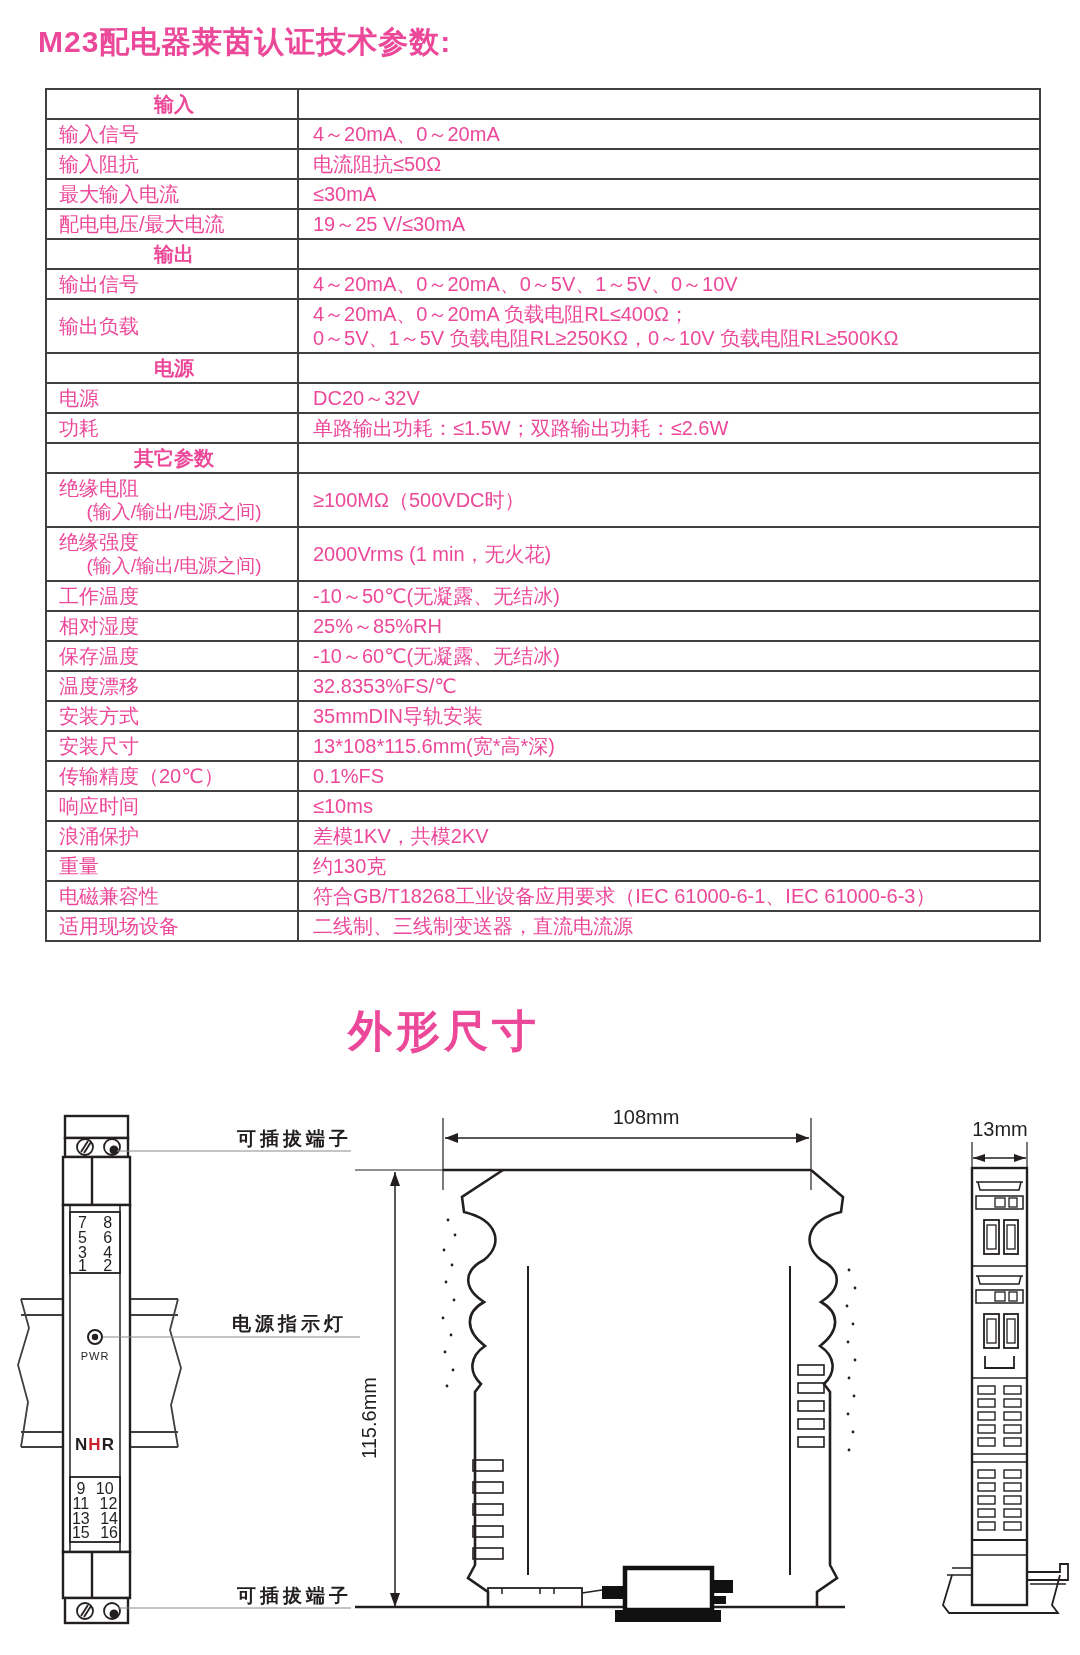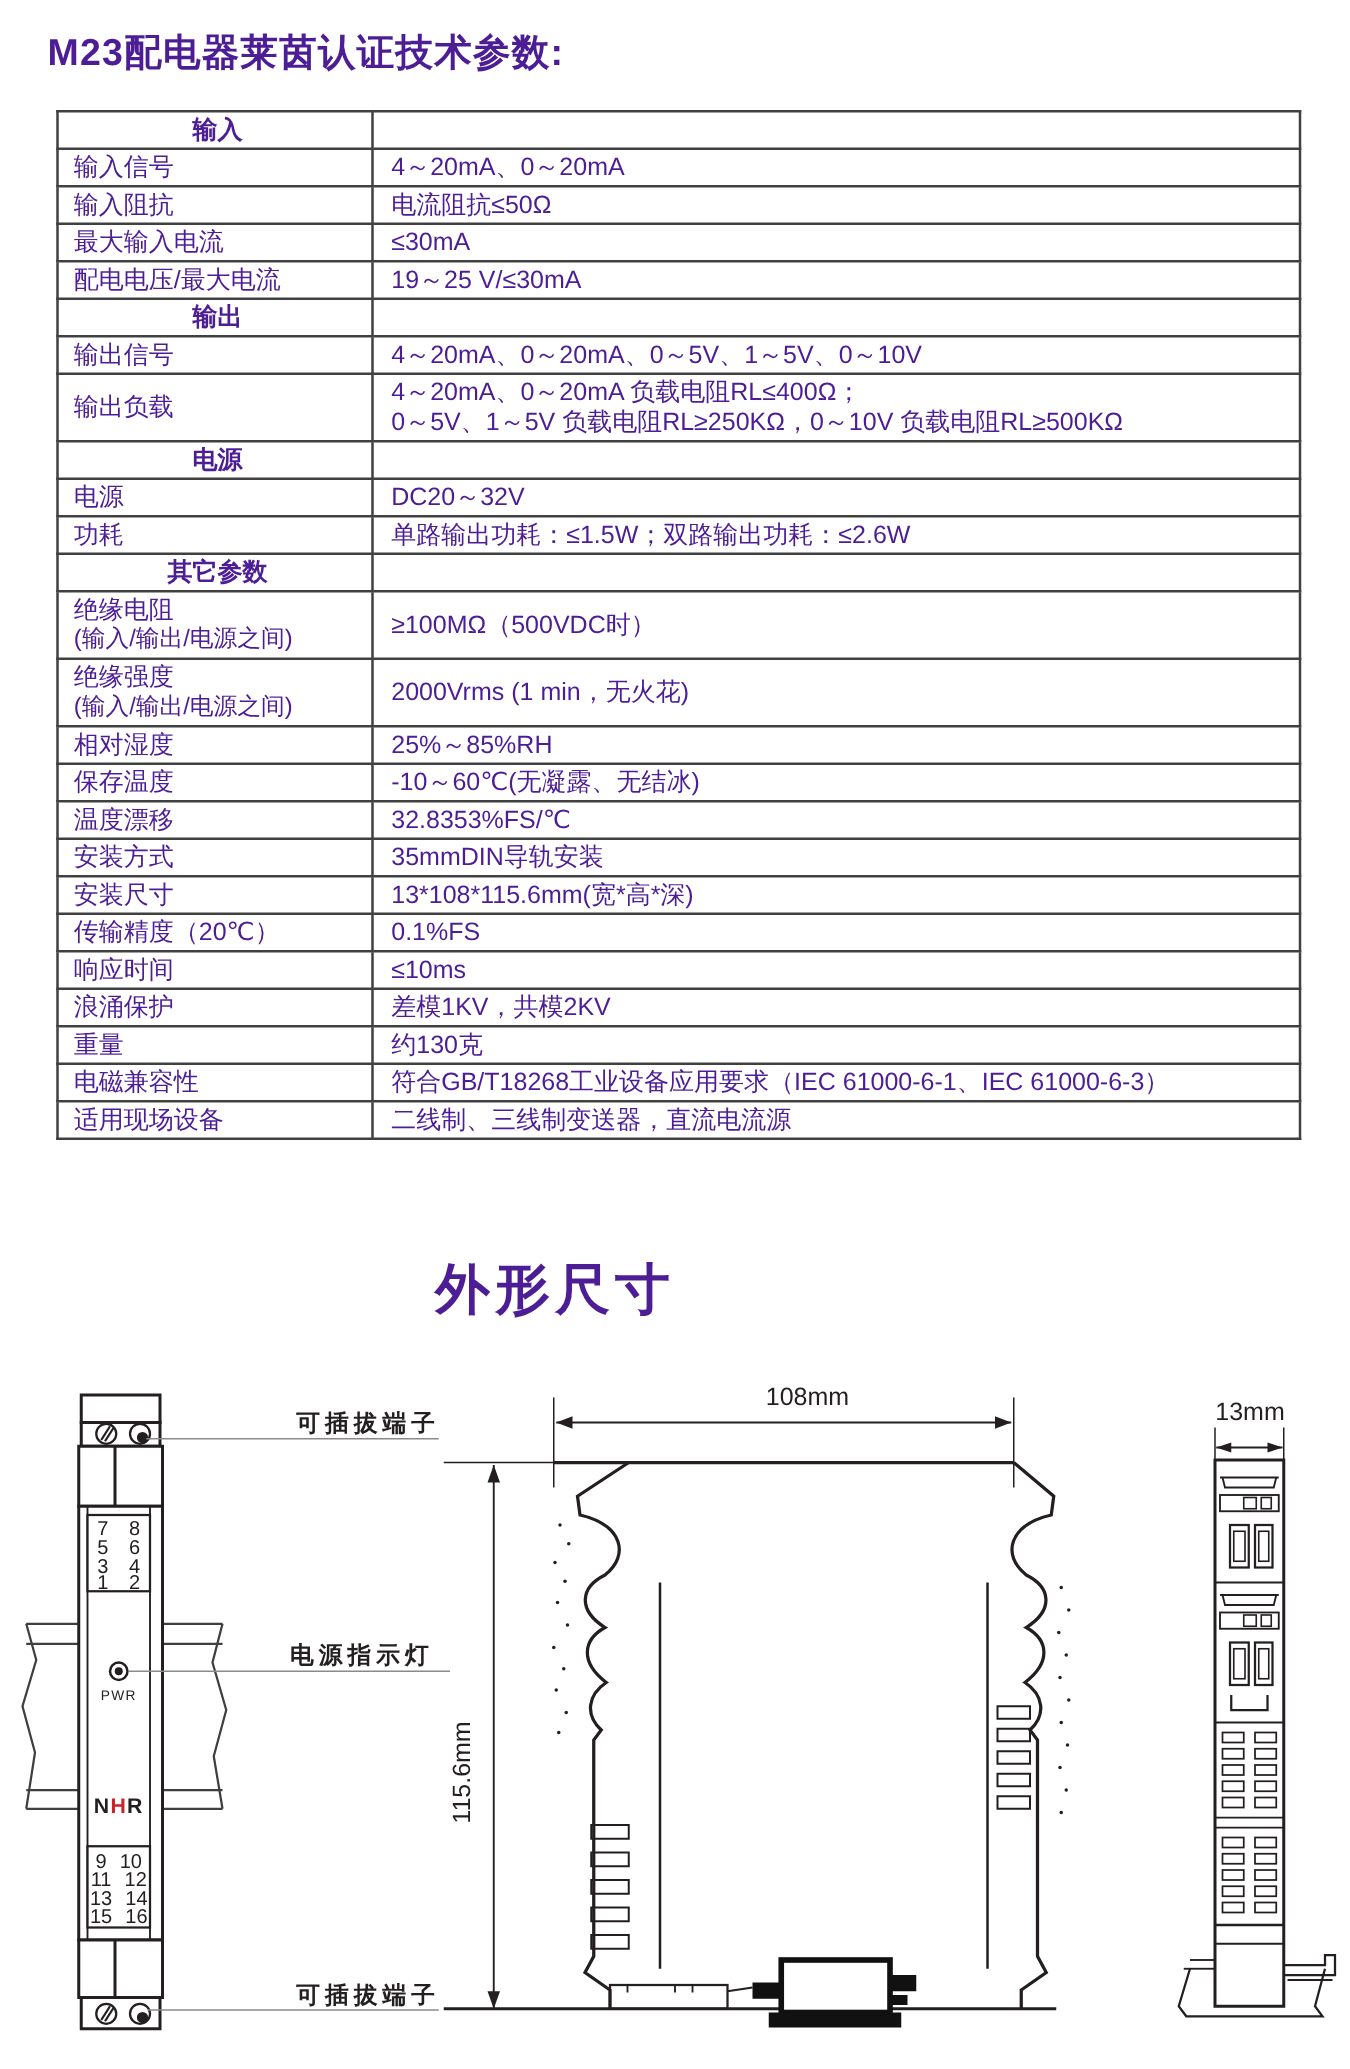--- a/index.html
+++ b/index.html
@@ -1,25 +1,25 @@
 <!DOCTYPE html>
 <html><head>
 <meta charset="utf-8">
 <style>
   html,body{margin:0;padding:0;background:#ffffff;}
   #page{position:relative;width:1080px;height:1655px;background:#fff;overflow:hidden;
-        font-family:"Liberation Sans","DejaVu Sans",sans-serif;color:#4c1d95;}
+        font-family:"Liberation Sans","DejaVu Sans",sans-serif;color:#ec4899;}
   #doc-title{position:absolute;left:38px;top:22px;font-size:30px;font-weight:700;letter-spacing:1px;}
   #spec-wrap{position:absolute;left:45px;top:88px;width:996px;}
   table.spec{border-collapse:collapse;width:100%;table-layout:fixed;}
   table.spec td{border:2px solid #404040;font-size:20px;line-height:24px;padding:2px 8px 2px 12px;
                 vertical-align:middle;overflow:hidden;}
   table.spec td.c2{padding-left:14px;}
   table.spec tr.sec td.c1{font-weight:700;text-align:center;}
-  .sub{font-size:19px;}
+  .sub{font-size:19px;text-align:center;}
   #outline-title{position:absolute;left:0;top:1002px;width:888px;text-align:center;
                  font-size:44px;font-weight:700;letter-spacing:4px;}
   svg text{fill:#231f20;}
   .cn-label{font-size:19px;font-weight:600;letter-spacing:4px;}
   .dim-label{font-size:20px;}
   .num-label{font-size:16px;}
   .pwr-label{font-size:11px;letter-spacing:1px;}
   .logo-text{font-size:17px;font-weight:700;letter-spacing:1px;}
 </style>
 </head>
@@ -142,20 +142,28 @@
               <div>≥100MΩ（500VDC时）</div>
             </td>
           </tr>
         <tr>
             <td class="c1">
               <div>绝缘强度</div>
               <div class="sub">(输入/输出/电源之间)</div>
             </td>
             <td class="c2">
               <div>2000Vrms (1 min，无火花)</div>
+            </td>
+          </tr>
+        <tr>
+            <td class="c1">
+              <div>工作温度</div>
+            </td>
+            <td class="c2">
+              <div>-10～50℃(无凝露、无结冰)</div>
             </td>
           </tr>
         <tr>
             <td class="c1">
               <div>相对湿度</div>
             </td>
             <td class="c2">
               <div>25%～85%RH</div>
             </td>
           </tr>

